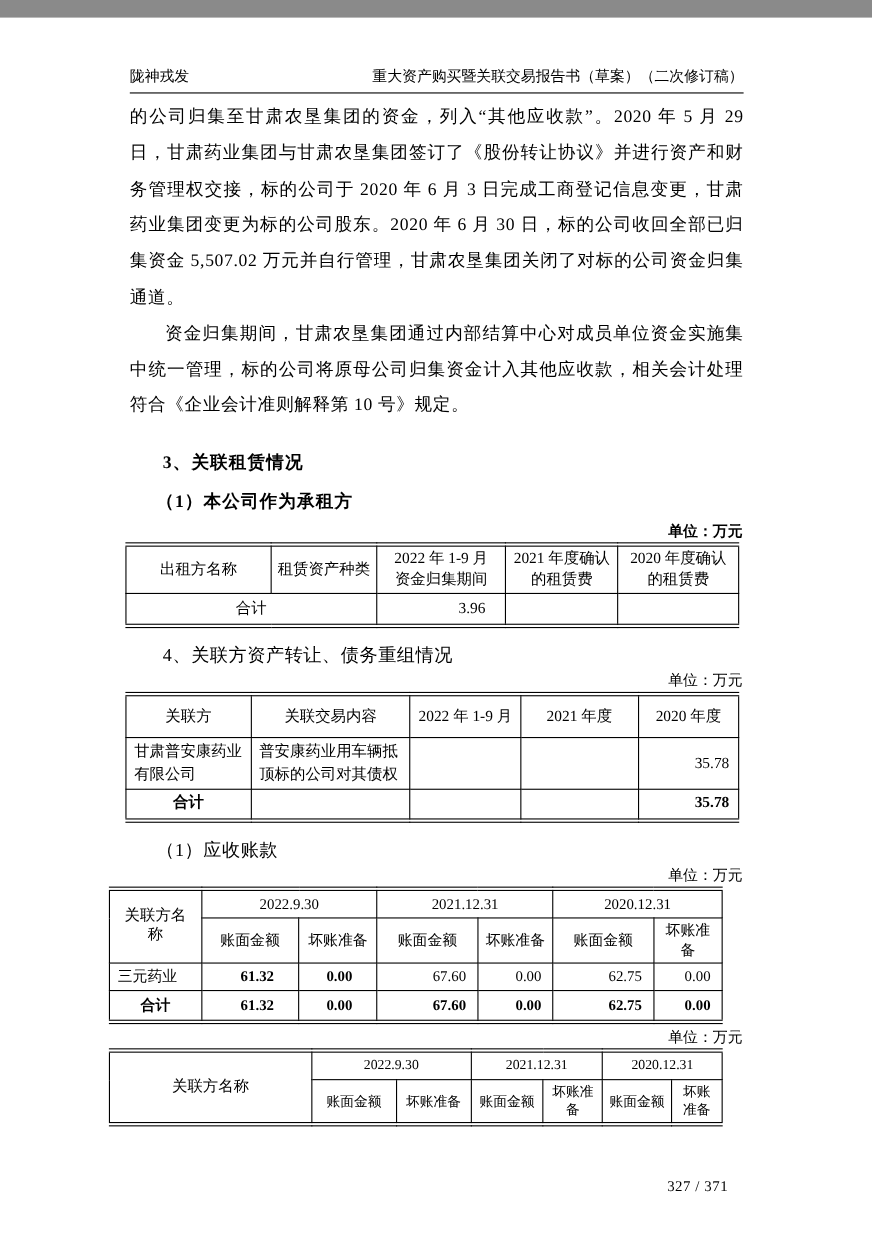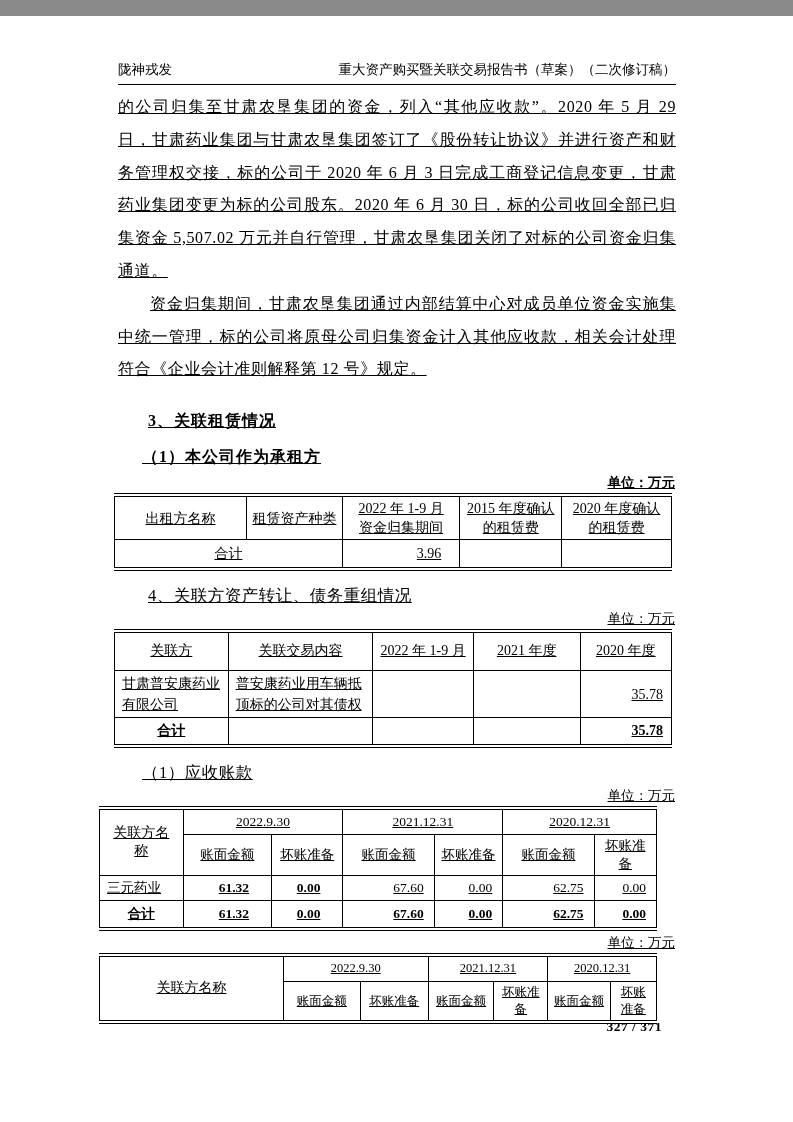--- a/index.html
+++ b/index.html
@@ -15,21 +15,21 @@
   
   .hdr{
     margin:0 117px 0 118px;
     padding-top:44px;
     display:flex;justify-content:space-between;align-items:flex-end;
     font-size:13.5px;line-height:19px;
     border-bottom:1.5px solid #000;
     padding-bottom:5px;
   }
   
-  .content{margin:6px 117px 0 118px;text-decoration:underline;}
+  .content{margin:6px 117px 0 118px;}
   .para{
     margin:0;font-size:16px;line-height:32.8px;
     text-align:justify;letter-spacing:0.6px;
   }
   .para.indent{text-indent:2em;}
   .h-bold{
     margin:0;font-size:16px;font-weight:bold;line-height:22px;
     letter-spacing:1px;
   }
   .h-plain{
@@ -73,38 +73,38 @@
   .t4 th.corner{font-weight:normal;font-size:14px;}
   .al{text-align:left !important;padding-left:7px !important;}
   .ar{text-align:right !important;}
   .b{font-weight:bold !important;}
   .pr18{padding-right:18px !important;}
   .pr22{padding-right:22px !important;}
   .pr10{padding-right:10px !important;}
   .pr8{padding-right:8px !important;}
   
   .footer{
-    position:absolute;top:1003px;right:131px;
-    font-size:13.5px;font-weight:bold;letter-spacing:0.5px;
+    position:absolute;top:1055px;right:131px;
+    font-size:13.5px;font-weight:normal;letter-spacing:0.5px;
   }
 </style>
 </head>
 <body>
 
 <div class="page">
 
   <div class="hdr">
     <span>陇神戎发</span>
     <span>重大资产购买暨关联交易报告书（草案）（二次修订稿）</span>
   </div>
 
   <div class="content">
 
     <p class="para">的公司归集至甘肃农垦集团的资金，列入“其他应收款”。2020 年 5 月 29 日，甘肃药业集团与甘肃农垦集团签订了《股份转让协议》并进行资产和财务管理权交接，标的公司于 2020 年 6 月 3 日完成工商登记信息变更，甘肃药业集团变更为标的公司股东。2020 年 6 月 30 日，标的公司收回全部已归集资金 5,507.02 万元并自行管理，甘肃农垦集团关闭了对标的公司资金归集通道。</p>
-    <p class="para indent">资金归集期间，甘肃农垦集团通过内部结算中心对成员单位资金实施集中统一管理，标的公司将原母公司归集资金计入其他应收款，相关会计处理符合《企业会计准则解释第 12 号》规定。</p>
+    <p class="para indent">资金归集期间，甘肃农垦集团通过内部结算中心对成员单位资金实施集中统一管理，标的公司将原母公司归集资金计入其他应收款，相关会计处理符合《企业会计准则解释第 10 号》规定。</p>
 
     <div class="h-bold ind-num mt24">3、关联租赁情况</div>
     <div class="h-bold ind-par mt14">（1）本公司作为承租方</div>
 
     <div class="unit first">单位：万元</div>
 
     <table class="tbl t12 t1">
       <colgroup>
         <col style="width:23.7%">
           <col style="width:17.2%">
@@ -114,21 +114,21 @@
       </colgroup>
       <tbody>
         <tr style="height:42px">
           <th>出租方名称</th>
           <th>租赁资产种类</th>
           <th>
             <div>2022 年 1-9 月</div>
             <div>资金归集期间</div>
           </th>
           <th>
-            <div>2015 年度确认</div>
+            <div>2021 年度确认</div>
             <div>的租赁费</div>
           </th>
           <th>
             <div>2020 年度确认</div>
             <div>的租赁费</div>
           </th>
         </tr>
         <tr style="height:29px">
           <td colspan="2">合计</td>
           <td class="ar pr18">3.96</td>

